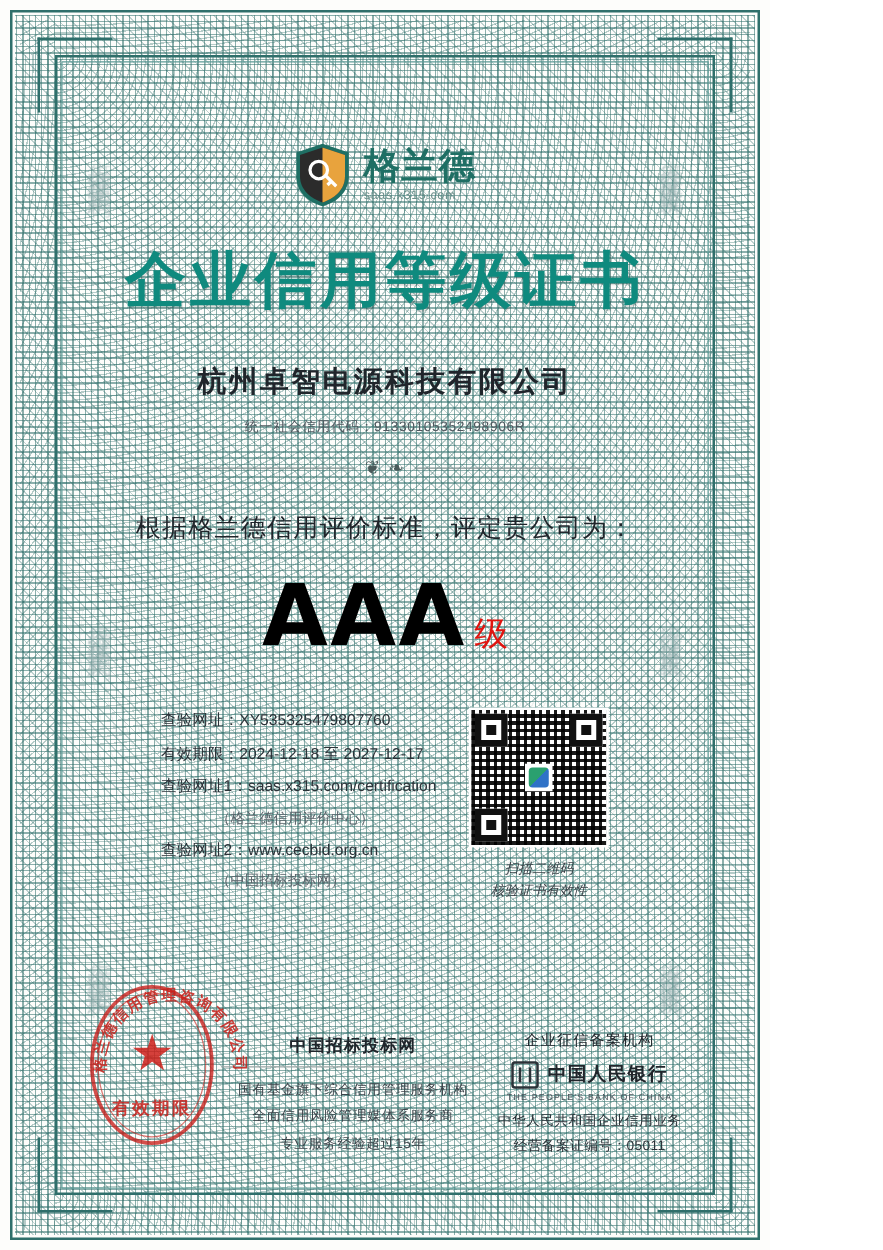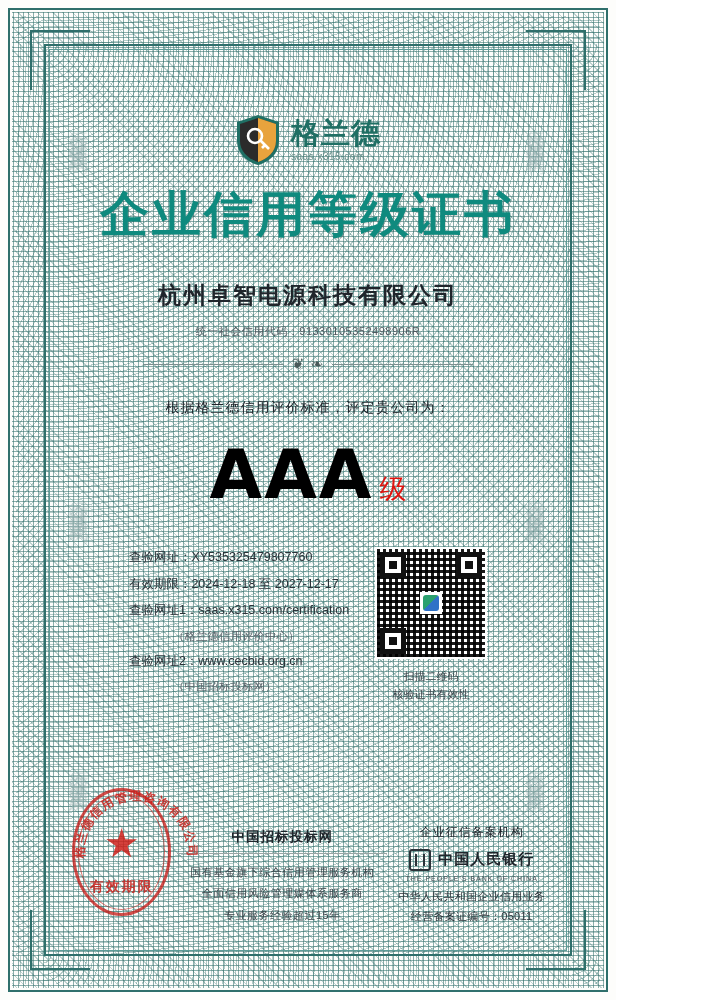--- a/index.html
+++ b/index.html
@@ -157,21 +157,21 @@
     letter-spacing: 1px;
   }
   .brand-url {
     font-size: 10px;
     color: #6b8f8a;
     letter-spacing: 0.5px;
     margin-top: 4px;
   }
 
   .cert-title {
-    margin-top: 16px;
+    margin-top: 26px;
     font-size: 49px;
     font-weight: bold;
     letter-spacing: 3px;
     color: #0f8a7e;
     text-shadow: 1px 1px 0 rgba(0,0,0,0.12);
     font-family: "DejaVu Sans", "Liberation Sans", sans-serif;
   }
 
   .company-name {
     margin-top: 32px;
@@ -202,21 +202,21 @@
     background: #7d8f8f;
   }
   .divider .orn {
     font-size: 15px;
     color: #4a5a5a;
     letter-spacing: 1px;
   }
 
   .eval-line {
     margin-top: 26px;
-    font-size: 14px;
+    font-size: 20px;
     color: #20252b;
     letter-spacing: 1px;
   }
 
   .grade-row {
     margin-top: 18px;
     display: flex;
     align-items: baseline;
     justify-content: center;
     gap: 6px;
@@ -250,20 +250,21 @@
   }
   .details .sub {
     color: #5a636a;
     font-size: 11.5px;
   }
   .details .indent { padding-left: 44px; }
 
   .qr-block {
     text-align: center;
     padding-top: 7px;
+    font-style: italic;
   }
   .qr {
     width: 108px;
     height: 108px;
     background:
       repeating-linear-gradient(90deg, #1a1a1a 0 3px, #ffffff 3px 6px),
       repeating-linear-gradient(0deg, #1a1a1a 0 3px, #ffffff 3px 6px);
     background-blend-mode: multiply;
     position: relative;
     border: 2px solid #fff;

